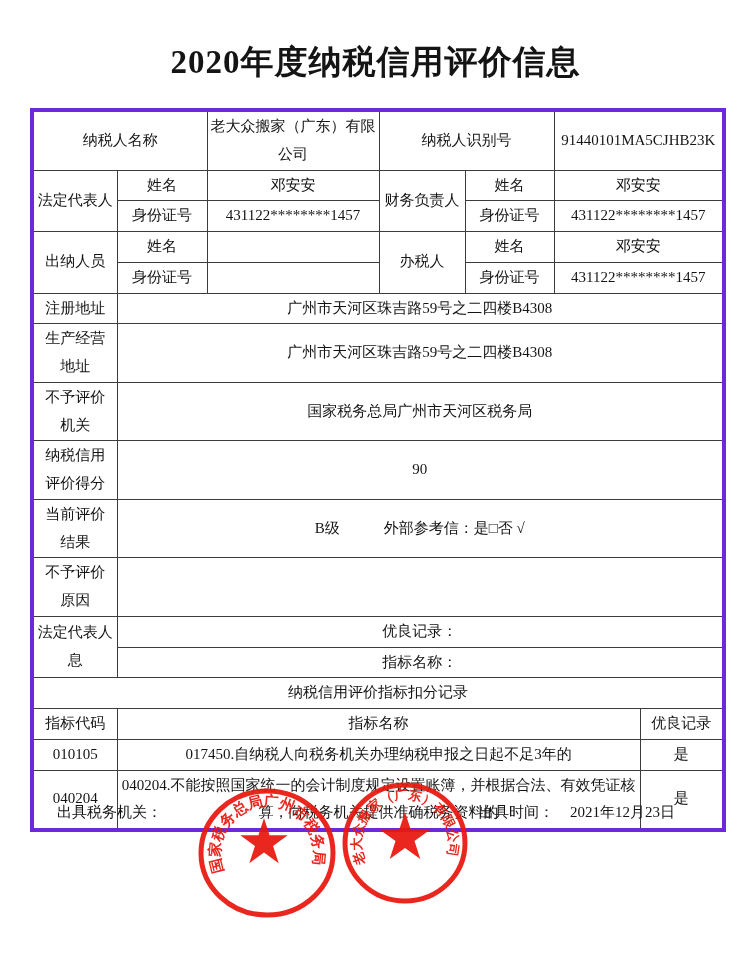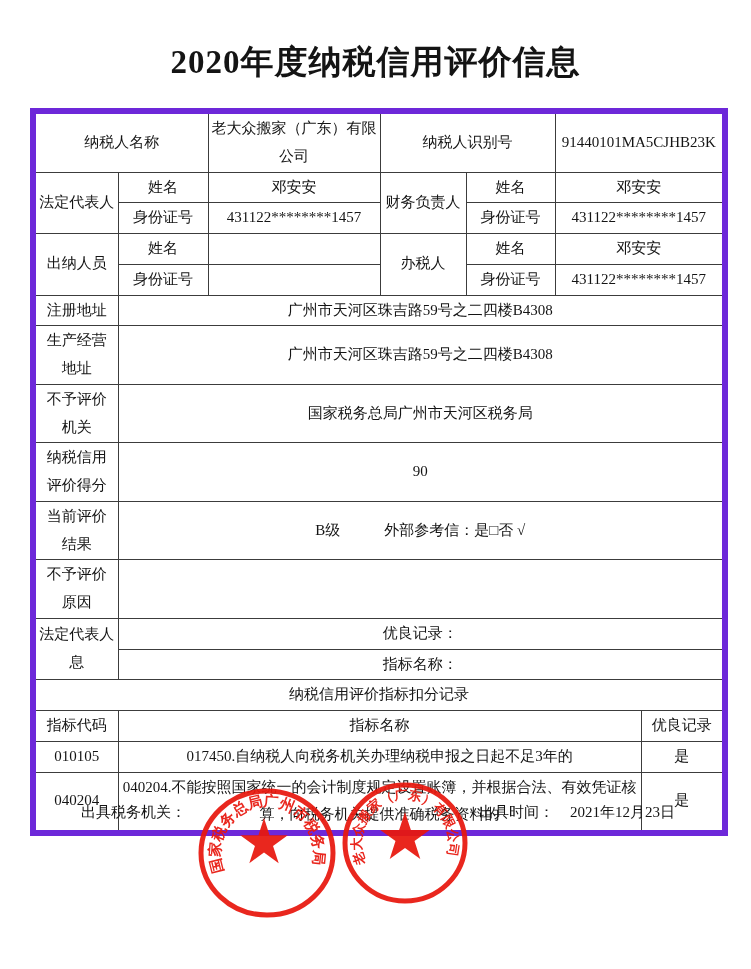--- a/index.html
+++ b/index.html
@@ -5,30 +5,30 @@
   html,body{margin:0;padding:0;background:#ffffff;}
   body{width:751px;height:969px;position:relative;overflow:hidden;
        font-family:"Liberation Serif","DejaVu Serif",serif;color:#141414;}
   .page{position:relative;width:751px;height:969px;background:#fff;}
 
   .doc-title{position:absolute;top:40px;left:0;width:751px;margin:0;
              text-align:center;font-size:33px;font-weight:bold;letter-spacing:1px;}
 
   table.main{position:absolute;top:108px;left:30px;width:692px;
              border-collapse:collapse;table-layout:fixed;
-             border:6px solid #6d28d9;}
+             border:4px solid #6d28d9;}
   table.main td{border:1px solid #3c3c3c;text-align:center;vertical-align:middle;
                 font-size:15px;line-height:1.85;padding:1px 2px;
                 word-break:break-all;}
   td.lbl{white-space:pre-line;}
   td.left{text-align:left;padding-left:3px;}
   td.pad6{padding-left:6px;padding-right:6px;}
   .grade-gap{display:inline-block;margin-left:44px;}
 
-  .footer-issuer{position:absolute;left:57px;top:803px;font-size:15px;margin-left:24px;}
+  .footer-issuer{position:absolute;left:57px;top:803px;font-size:15px;}
   .footer-time{position:absolute;left:479px;top:803px;font-size:15px;text-align:center;}
   .footer-time .val{margin-left:16px;}
 
   .stamp{position:absolute;color:#e8170d;opacity:.93;}
   .stamp svg{display:block;}
   .stamp-text{font-family:"Liberation Serif","DejaVu Serif",serif;font-weight:bold;}
 </style>
 </head>
 <body>
 

